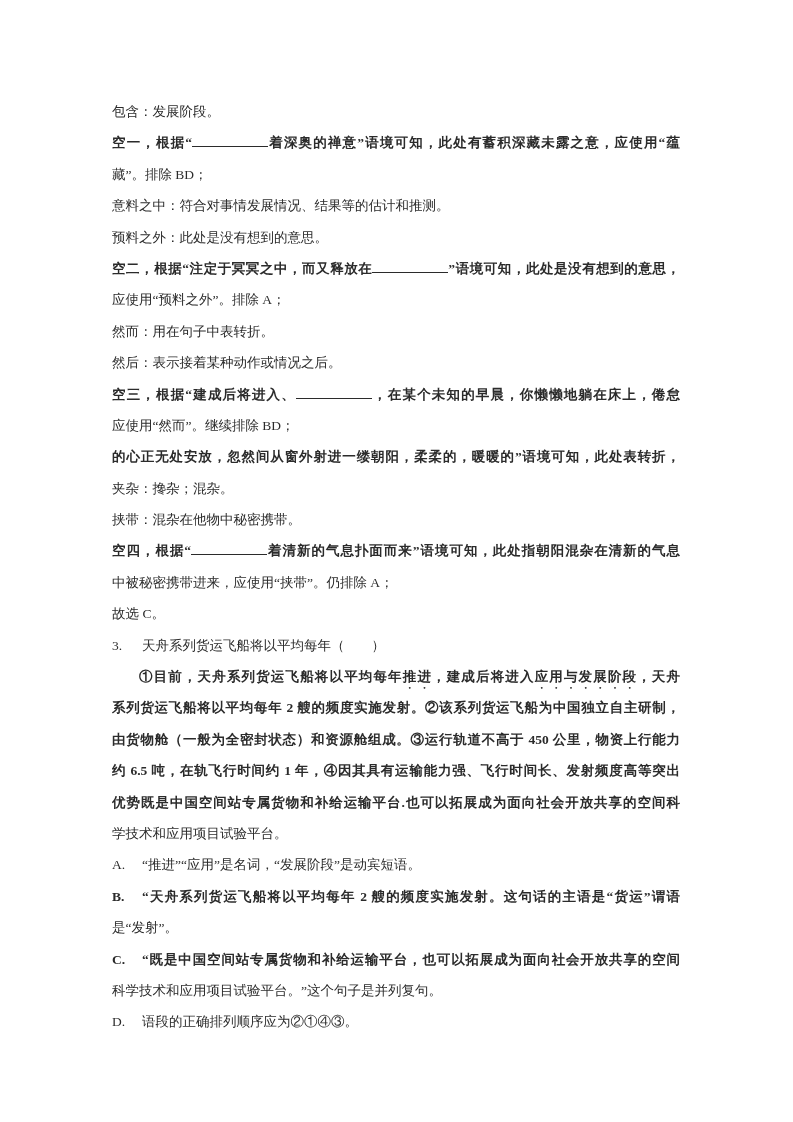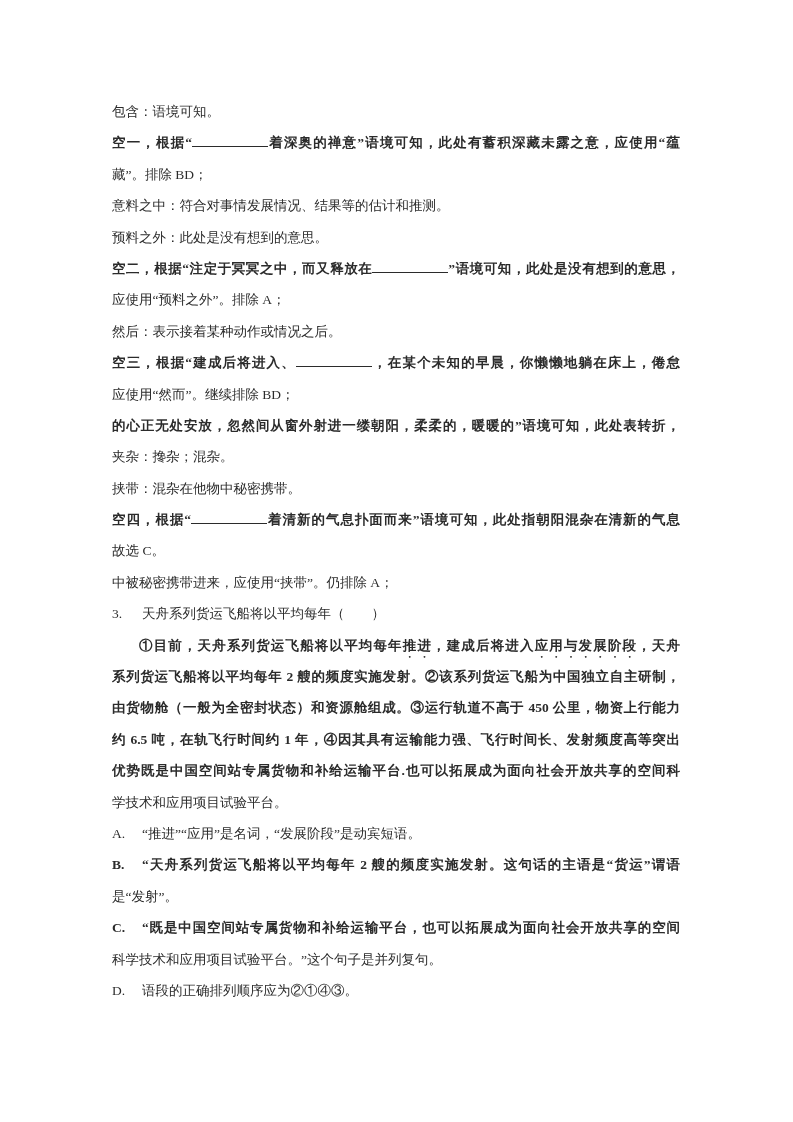--- a/index.html
+++ b/index.html
@@ -49,36 +49,37 @@
   .seg-label{
     display:inline-block;
     min-width:30px;
   }
 </style>
 </head>
 <body>
 
 <div class="page">
   <div class="doc" id="doc">
-      <div class="line"><span class="txt">包含：语境可知。</span></div>
+      <div class="line"><span class="txt">包含：发展阶段。</span></div>
       <div class="line just"><span class="txt">空一，根据“</span><span class="blank"></span><span class="txt">着深奥的禅意”语境可知，此处有蓄积深藏未露之意，应使用“蕴</span></div>
       <div class="line"><span class="txt">藏”。排除 BD；</span></div>
       <div class="line"><span class="txt">意料之中：符合对事情发展情况、结果等的估计和推测。</span></div>
       <div class="line"><span class="txt">预料之外：此处是没有想到的意思。</span></div>
       <div class="line just"><span class="txt">空二，根据“注定于冥冥之中，而又释放在</span><span class="blank"></span><span class="txt">”语境可知，此处是没有想到的意思，</span></div>
       <div class="line"><span class="txt">应使用“预料之外”。排除 A；</span></div>
+      <div class="line"><span class="txt">然而：用在句子中表转折。</span></div>
       <div class="line"><span class="txt">然后：表示接着某种动作或情况之后。</span></div>
       <div class="line just"><span class="txt">空三，根据“建成后将进入、</span><span class="blank"></span><span class="txt">，在某个未知的早晨，你懒懒地躺在床上，倦怠</span></div>
       <div class="line"><span class="txt">应使用“然而”。继续排除 BD；</span></div>
       <div class="line just"><span class="txt">的心正无处安放，忽然间从窗外射进一缕朝阳，柔柔的，暖暖的”语境可知，此处表转折，</span></div>
       <div class="line"><span class="txt">夹杂：搀杂；混杂。</span></div>
       <div class="line"><span class="txt">挟带：混杂在他物中秘密携带。</span></div>
       <div class="line just"><span class="txt">空四，根据“</span><span class="blank"></span><span class="txt">着清新的气息扑面而来”语境可知，此处指朝阳混杂在清新的气息</span></div>
+      <div class="line"><span class="txt">中被秘密携带进来，应使用“挟带”。仍排除 A；</span></div>
       <div class="line"><span class="txt">故选 C。</span></div>
-      <div class="line"><span class="txt">中被秘密携带进来，应使用“挟带”。仍排除 A；</span></div>
       <div class="line"><span class="seg-label">3.</span><span class="txt">天舟系列货运飞船将以平均每年（　　）</span></div>
       <div class="line just indent"><span class="txt">①目前，天舟系列货运飞船将以平均每年</span><span class="emph">推进</span><span class="txt">，建成后将进入</span><span class="emph">应用与发展阶段</span><span class="txt">，天舟</span></div>
       <div class="line just"><span class="txt">系列货运飞船将以平均每年 2 艘的频度实施发射。②该系列货运飞船为中国独立自主研制，</span></div>
       <div class="line just"><span class="txt">由货物舱（一般为全密封状态）和资源舱组成。③运行轨道不高于 450 公里，物资上行能力</span></div>
       <div class="line just"><span class="txt">约 6.5 吨，在轨飞行时间约 1 年，④因其具有运输能力强、飞行时间长、发射频度高等突出</span></div>
       <div class="line just"><span class="txt">优势既是中国空间站专属货物和补给运输平台.也可以拓展成为面向社会开放共享的空间科</span></div>
       <div class="line"><span class="txt">学技术和应用项目试验平台。</span></div>
       <div class="line"><span class="seg-label">A.</span><span class="txt">“推进”“应用”是名词，“发展阶段”是动宾短语。</span></div>
       <div class="line just"><span class="seg-label">B.</span><span class="txt">“天舟系列货运飞船将以平均每年 2 艘的频度实施发射。这句话的主语是“货运”谓语</span></div>
       <div class="line"><span class="txt">是“发射”。</span></div>

